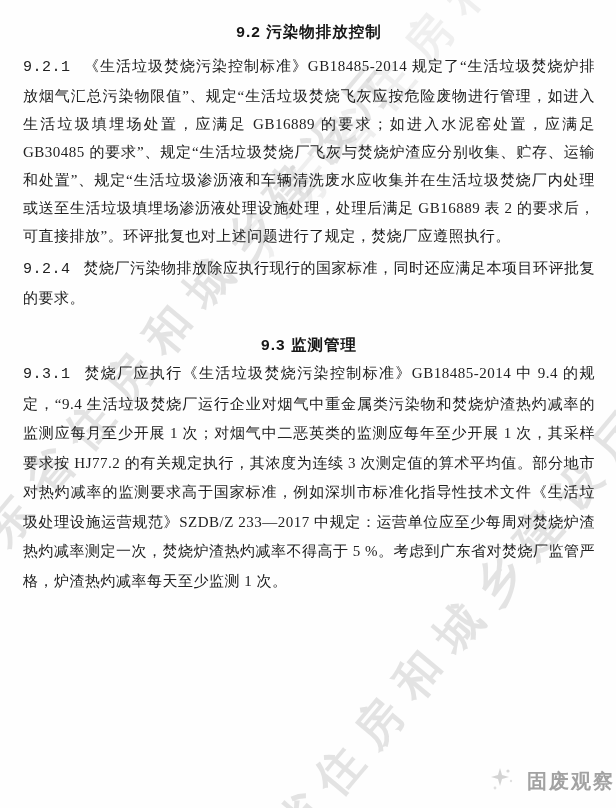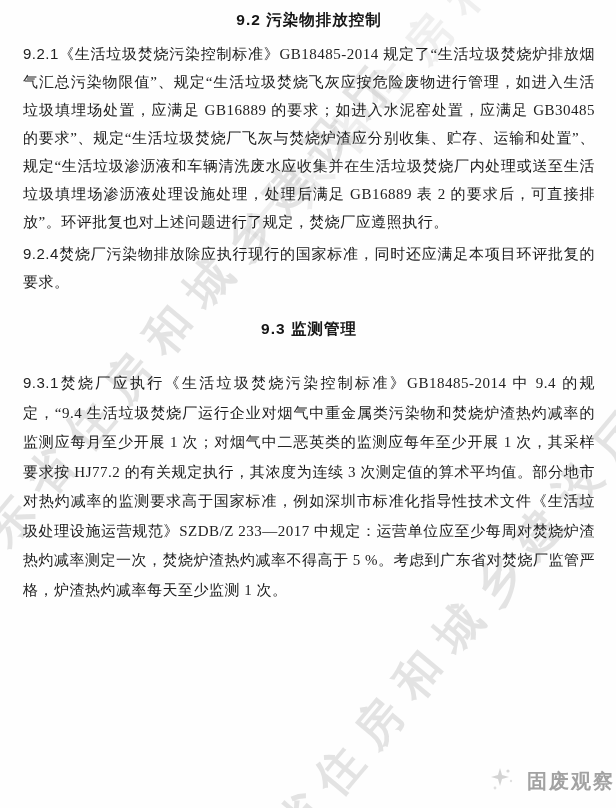--- a/index.html
+++ b/index.html
@@ -7,43 +7,44 @@
     position:relative;
     width:616px;height:808px;
     background:#fefefe;
     overflow:hidden;
     font-family:"Liberation Serif","DejaVu Serif",serif;
     color:#212121;
   }
   .content{
     position:relative;
     z-index:2;
-    padding:10px 21px 0 23px;
+    padding:22px 21px 0 23px;
   }
   .sec-heading{
     font-family:"Liberation Sans","DejaVu Sans",sans-serif;
     font-size:15.5px;
     font-weight:bold;
     text-align:center;
     margin:0 0 9px 0;
     letter-spacing:1px;
     color:#161616;
   }
-  .sec-heading.second{margin-top:23px;margin-bottom:28px;}
+  .sec-heading.second{margin-top:23px;margin-bottom:3px;}
   p.para{
     margin:0 0 4px 0;
     font-size:15px;
     text-align:justify;
     text-justify:inter-character;
     letter-spacing:0.5px;
   }
   .sec-a p.para{line-height:28px;}
   .sec-b p.para{line-height:29.5px;}
   .pnum{
-    font-family:Liberation Sans, sans-serif;
+    font-family:Liberation Mono, monospace;
+    margin-right:13px;
   }
   
   .wm{
     position:absolute;
     z-index:1;
     white-space:nowrap;
     font-size:46px;
     font-weight:bold;
     letter-spacing:16px;
     color:#bdbdbd;

